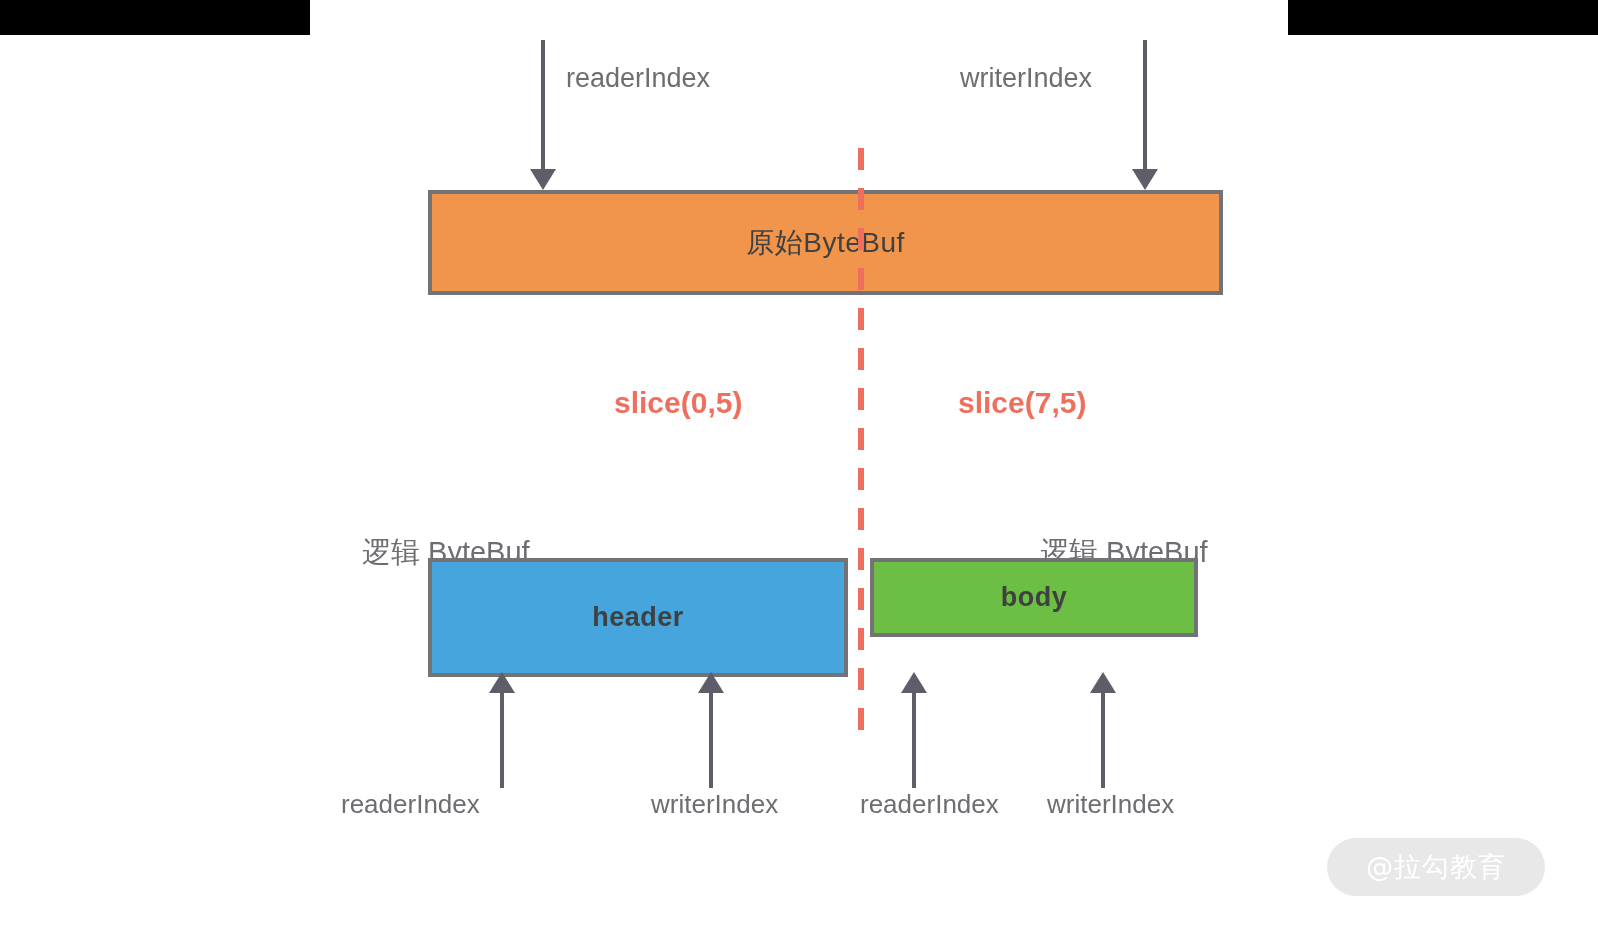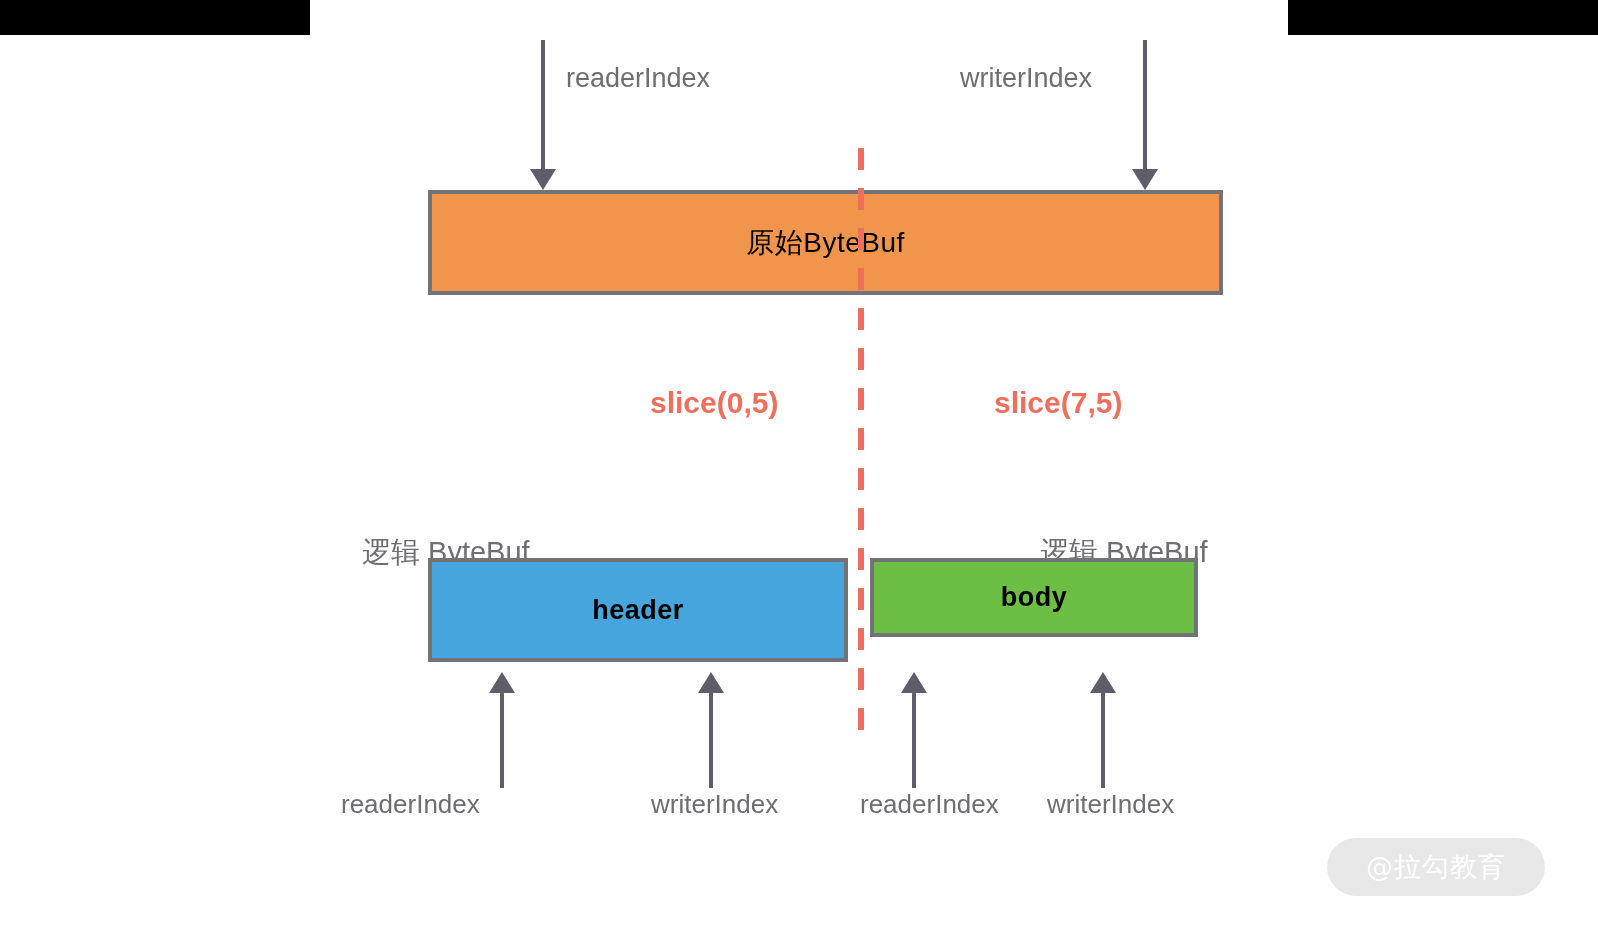--- a/index.html
+++ b/index.html
@@ -29,35 +29,35 @@
   
   .bar {
     position: absolute;
     box-sizing: border-box;
     border: 4px solid #737277;
     display: flex;
     align-items: center;
     justify-content: center;
   }
   .bar-label {
-    color: #000000;
+    color: #404040;
     font-size: 27px;
     font-weight: 700;
     letter-spacing: 0.5px;
     white-space: nowrap;
   }
   #bar-original {
     left: 428px;  top: 190px;
     width: 795px; height: 105px;
     background: #f0954b;
   }
   #bar-original .bar-label { font-weight: 400; font-size: 28px; }
   #bar-header {
     left: 428px;  top: 558px;
-    width: 420px; height: 104px;
+    width: 420px; height: 119px;
     background: #45a5dc;
   }
   #bar-body {
     left: 870px;  top: 558px;
     width: 328px; height: 79px;
     background: #6cbe45;
   }
 
   
   #divider {
@@ -112,21 +112,20 @@
     color: #6d6d72;
     font-size: 27px;
     white-space: nowrap;
   }
   .txt-slice {
     position: absolute;
     color: #ef6f5e;
     font-size: 30px;
     font-weight: 700;
     white-space: nowrap;
-    margin-left: 36px;
   }
   .txt-logic {
     position: absolute;
     color: #6d6d72;
     font-size: 29px;
     white-space: nowrap;
     margin-top: 44px;
   }
   .txt-bottom {
     position: absolute;

